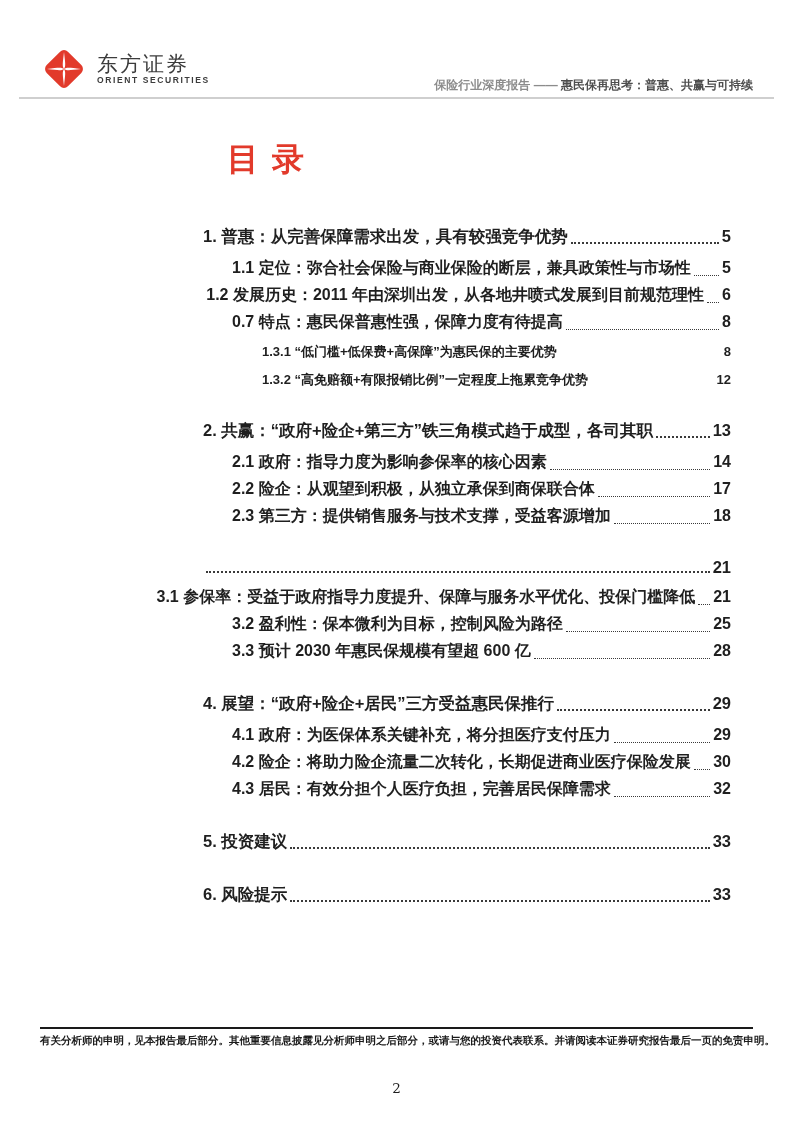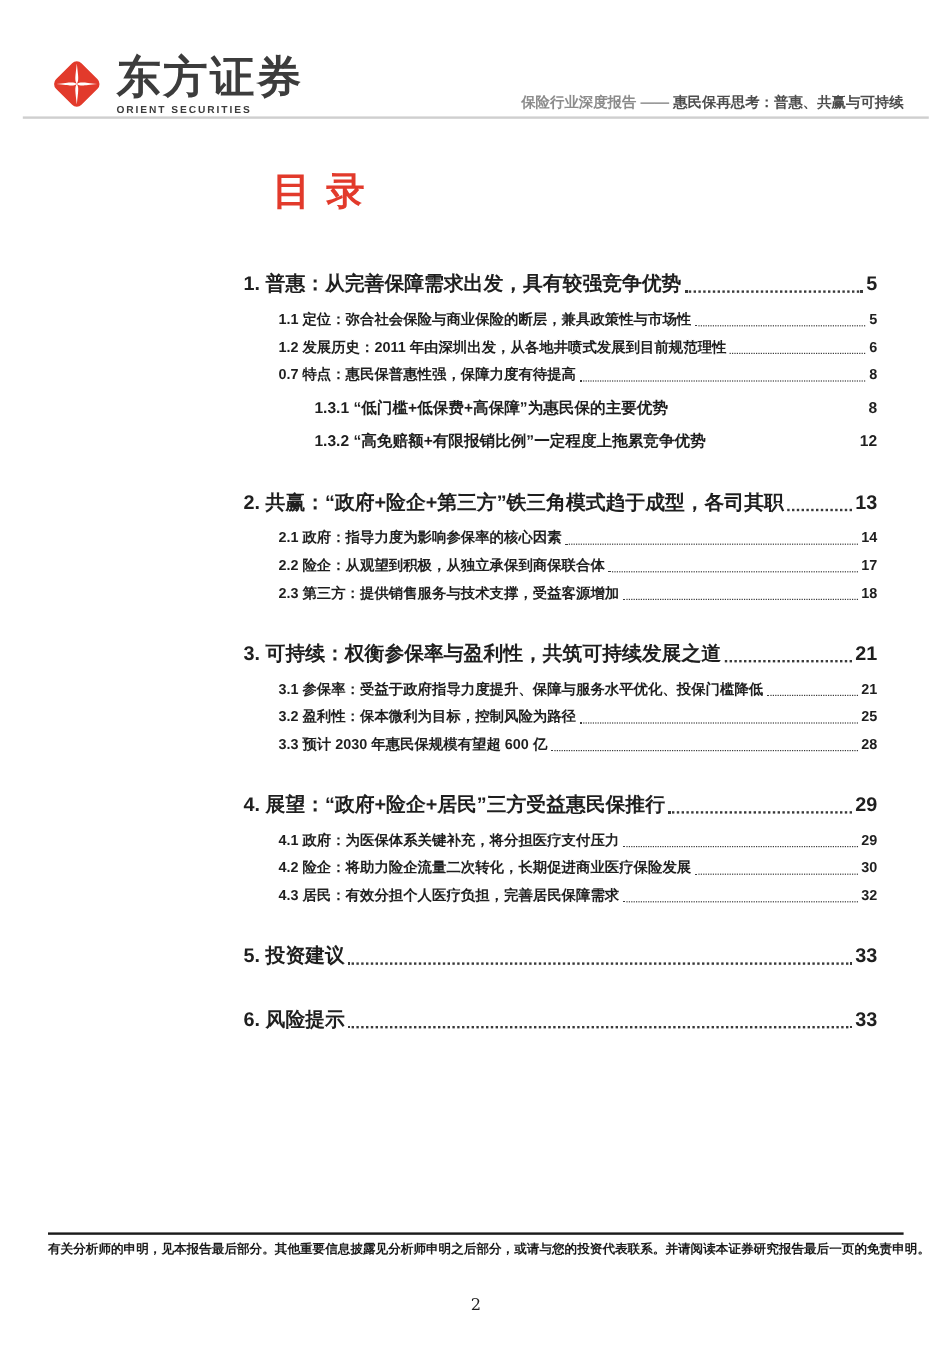--- a/index.html
+++ b/index.html
@@ -17,22 +17,22 @@
   
   .brand {
     position: absolute;
     left: 40px; top: 45px;
     display: flex;
     align-items: center;
     gap: 9px;
   }
   .brand-icon { width: 48px; height: 48px; display: block; }
   .brand-cn {
-    font-size: 37px;
-    font-weight: bold;
+    font-size: 21px;
+    font-weight: normal;
     color: #3c3c3c;
     letter-spacing: 2px;
     line-height: 1.1;
   }
   .brand-en {
     font-size: 8.5px;
     font-weight: bold;
     color: #3c3c3c;
     letter-spacing: 1.6px;
     line-height: 1.2;
@@ -75,21 +75,21 @@
   .toc-leader {
     flex: 1;
     align-self: flex-end;
     border-bottom: 2px dotted #3a3a3a;
     margin: 0 3px 4px 3px;
     min-width: 12px;
   }
   .toc-page { white-space: nowrap; }
 
   .lv1 { margin-top: 31px; margin-bottom: 10px; font-size: 16.5px; font-weight: bold; }
-  .lv2 { margin-top: 6px; font-size: 12px; font-weight: bold; padding-left: 29px; justify-content: flex-end; }
+  .lv2 { margin-top: 6px; font-size: 16px; font-weight: bold; padding-left: 29px; justify-content: flex-end; }
   .lv2 .toc-leader { border-bottom-width: 1.5px; margin-bottom: 3px; }
   .lv3 { margin-top: 10px; font-size: 13px; font-weight: bold; padding-left: 59px; }
   .no-leader .toc-leader { border-bottom: none; }
 
   
   .footer-rule {
     position: absolute;
     left: 40px; right: 40px; top: 1027px;
     border-top: 2px solid #1a1a1a;
   }
@@ -183,21 +183,20 @@
           <span class="toc-label">2.2 险企：从观望到积极，从独立承保到商保联合体</span>
           <span class="toc-leader"></span>
           <span class="toc-page">17</span>
         </div>
         <div class="toc-row lv2">
           <span class="toc-label">2.3 第三方：提供销售服务与技术支撑，受益客源增加</span>
           <span class="toc-leader"></span>
           <span class="toc-page">18</span>
         </div>
         <div class="toc-row lv1">
-          <span class="toc-label">3. 可持续：权衡参保率与盈利性，共筑可持续发展之道</span>
           <span class="toc-leader"></span>
           <span class="toc-page">21</span>
         </div>
         <div class="toc-row lv2">
           <span class="toc-label">3.1 参保率：受益于政府指导力度提升、保障与服务水平优化、投保门槛降低</span>
           <span class="toc-leader"></span>
           <span class="toc-page">21</span>
         </div>
         <div class="toc-row lv2">
           <span class="toc-label">3.2 盈利性：保本微利为目标，控制风险为路径</span>

